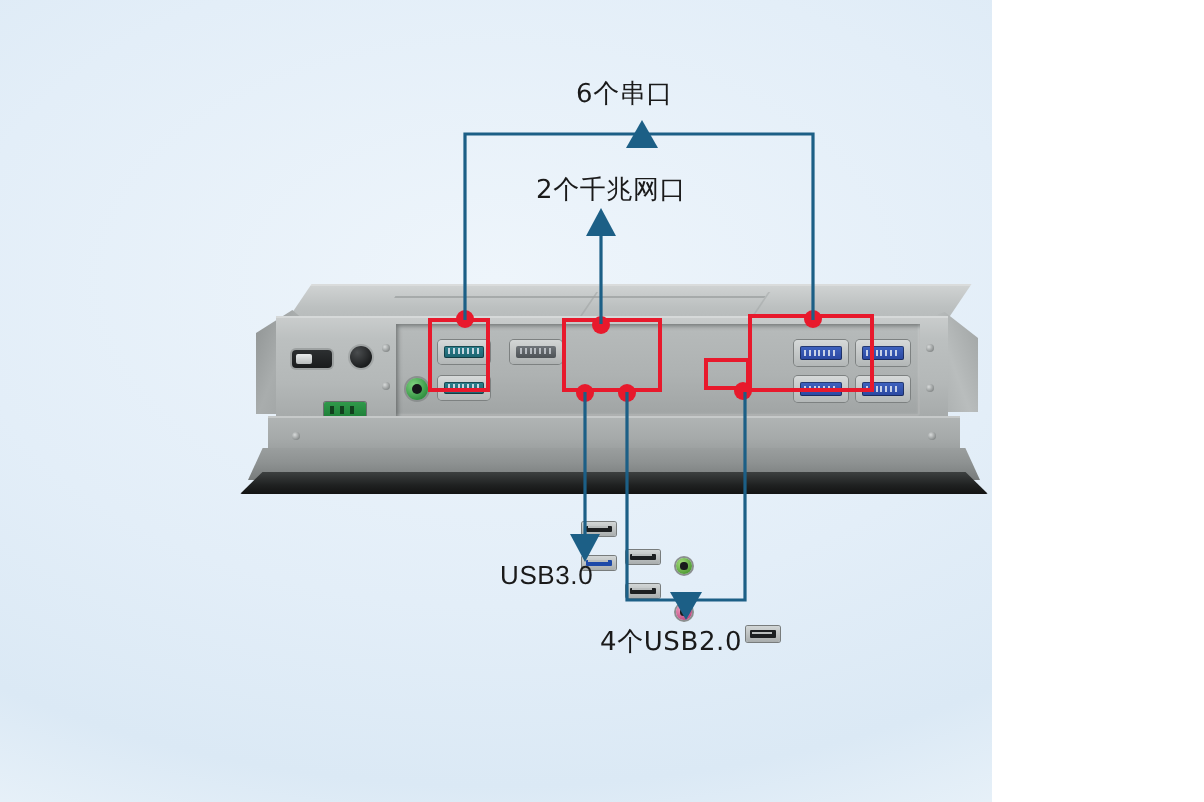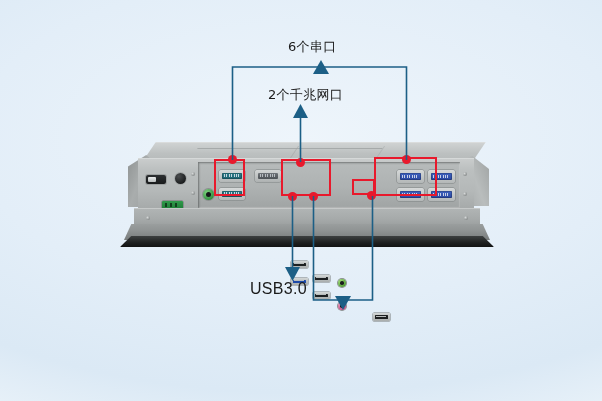--- a/index.html
+++ b/index.html
@@ -2,33 +2,33 @@
 <html><head>
 <meta charset="utf-8">
 <style>
   html,body{margin:0;padding:0;}
   body{
     width:602px;height:401px;overflow:hidden;
     font-family:"Liberation Sans","DejaVu Sans",sans-serif;
     background:#ffffff;
   }
   #stage{
-    position:relative;width:602px;height:401px;
+    position:relative;width:496px;height:401px;
     background:
       radial-gradient(120% 90% at 50% 35%, #eef5fb 0%, #e3eef8 45%, #dbe9f5 70%, #f4f9fc 100%),
       linear-gradient(180deg,#e8f1f9 0%,#dfecf7 40%,#eef6fb 75%,#fafdfe 100%);
     text-decoration: underline;
   }
   
   .label{
     position:absolute;white-space:nowrap;
     color:#1a1a1a;font-size:13px;letter-spacing:.3px;
     font-family:"DejaVu Sans","Liberation Sans",sans-serif;
   }
-  .label.lat{font-family:"Liberation Sans","DejaVu Sans",sans-serif;font-size:16px;}
+  .label.lat{font-family:"Liberation Sans","DejaVu Sans",sans-serif;font-size:13px;}
   
   .svgwrap{position:absolute;left:0;top:0;width:602px;height:401px;pointer-events:none;}
   
   #device{position:absolute;left:118px;top:142px;width:372px;height:110px;}
 
   .topface{
     position:absolute;left:28px;top:0;width:330px;height:28px;
     background:linear-gradient(180deg,#cfd2d2 0%,#bcc0c0 38%,#aeb2b2 100%);
     transform:skewX(-34deg);
     border-top:1px solid #dadcdc;
@@ -274,14 +274,15 @@
     </g>
     <polygon points="343,310 335,296 351,296" fill="#1c5f86"></polygon>
   </svg>
 
   <span class="label" style="left:288px;top:38px;">6个串口</span>
 
   <span class="label" style="left:268px;top:86px;">2个千兆网口</span>
 
   <span class="label lat" style="left:250px;top:280px;">USB3.0</span>
 
+  <span class="label" style="left:300px;top:312px;">4个USB2.0</span>
 
 </div>
 
 </body></html>

